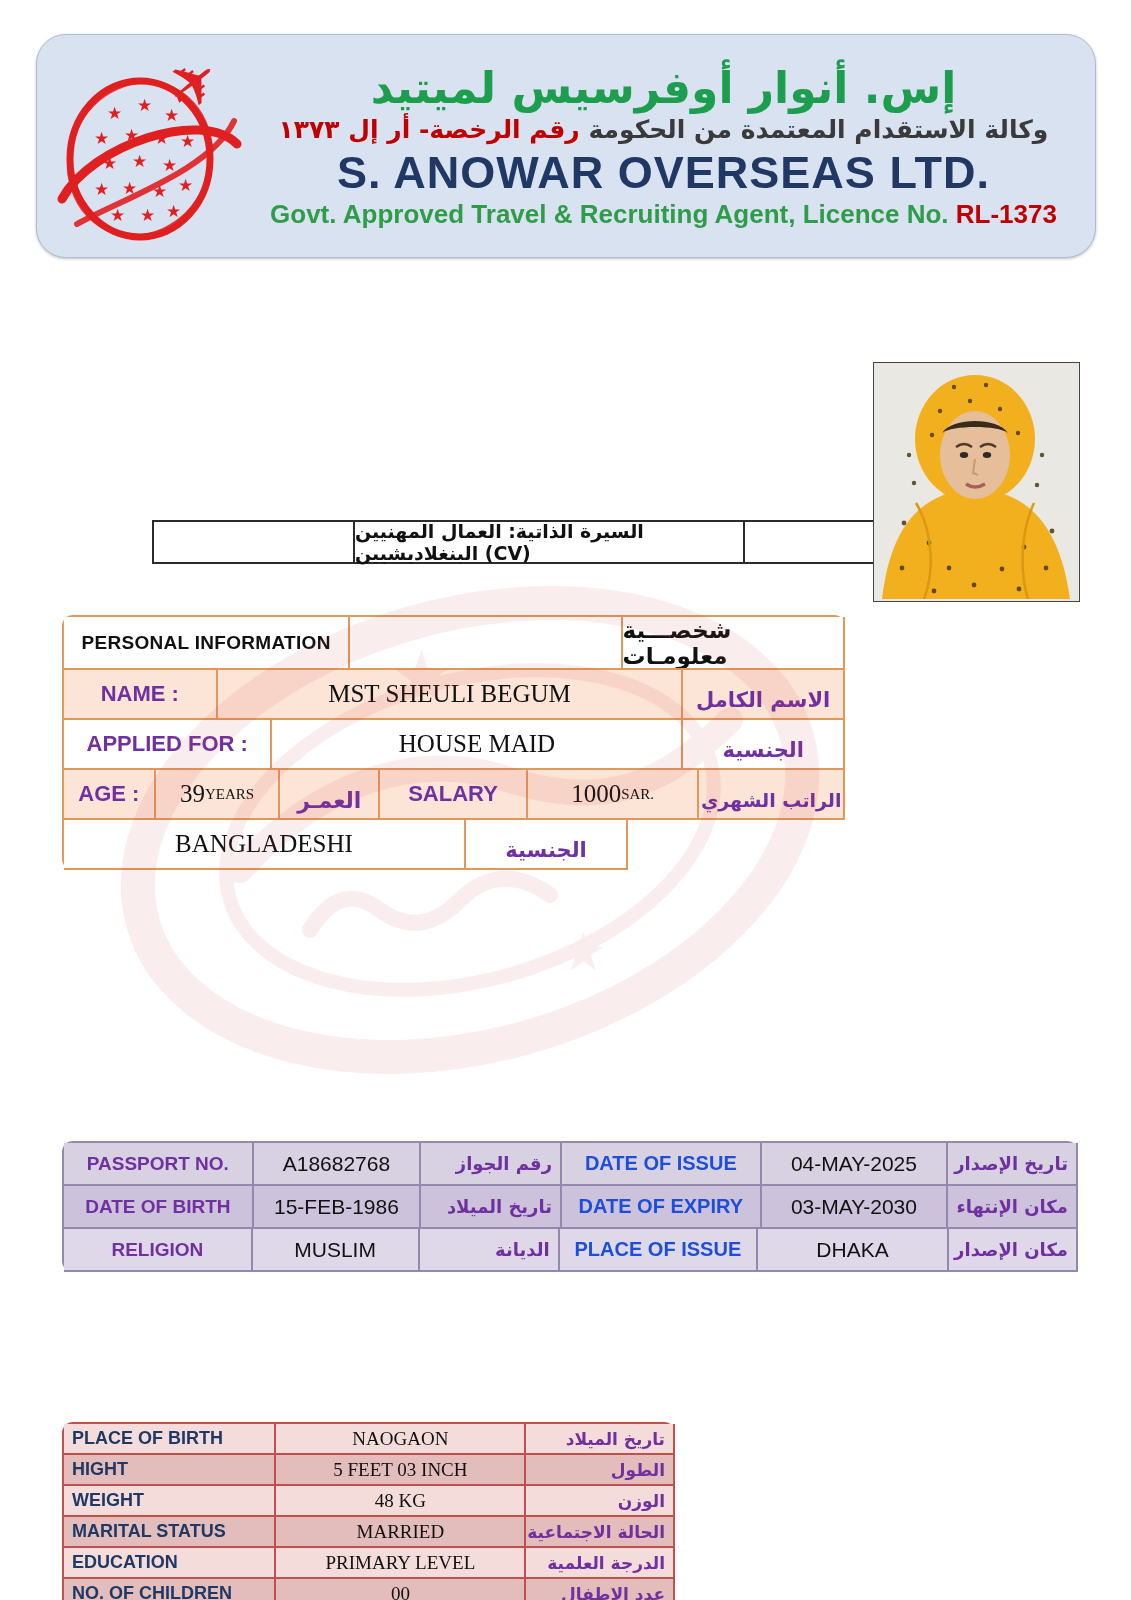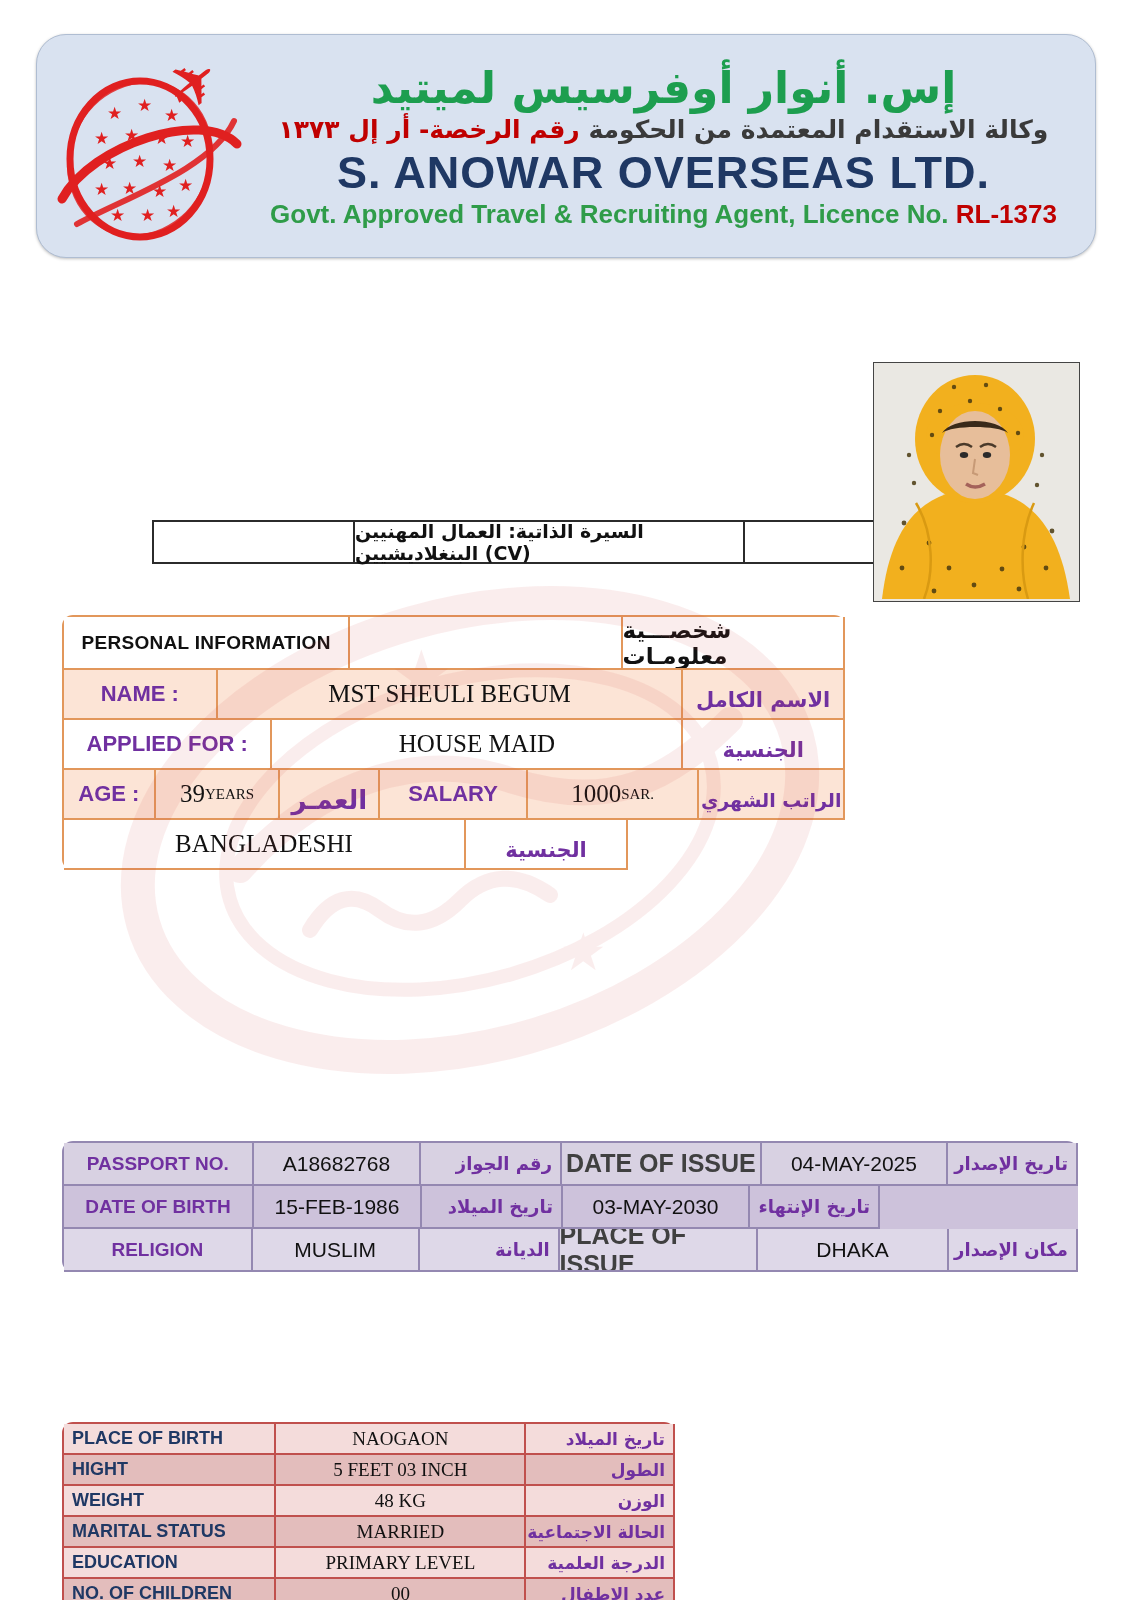--- a/index.html
+++ b/index.html
@@ -43,21 +43,21 @@
   .ar-dark{font-family:"DejaVu Sans",sans-serif;font-weight:700;color:#111;}
   .sec-title{font-size:19px;font-weight:700;color:#111;letter-spacing:.3px;}
 
   .photo{position:absolute;right:0;top:15px;width:205px;height:238px;border:1px solid #444;background:#EAE8E3;}
 
   
   .l-tbl{border-top:2px solid #9488B1;border-left:2px solid #9488B1;}
   .l-tbl .c{border-right:2px solid #9488B1;border-bottom:2px solid #9488B1;}
   .lav0{background:#D8D1E2;} .lav1{background:#CDC2DB;} .lav2{background:#DED8E8;}
   .plbl{font-size:19px;font-weight:700;color:#7030A0;}
-  .nlbl{font-size:25px;font-weight:700;color:#404040;}
+  .nlbl{font-size:20px;font-weight:700;color:#1d4ed8;}
   .pval{font-family:Liberation Sans, sans-serif;font-size:21px;color:#111;}
   .par{font-family:"DejaVu Sans",sans-serif;font-size:18px;font-weight:700;color:#7030A0;justify-content:flex-end;padding-right:8px;}
 
   
   .p-tbl{border-top:2px solid #C0504D;border-left:2px solid #C0504D;}
   .p-tbl .c{border-right:2px solid #C0504D;border-bottom:2px solid #C0504D;}
   .pk-l{background:#F4DCDB;} .pk-d{background:#E3BDBC;}
   .d-lbl{font-size:18px;font-weight:700;color:#1F3864;justify-content:flex-start;padding-left:8px;}
   .d-val{font-family:"Liberation Serif",serif;font-size:19px;color:#111;}
   .d-ar{font-family:"DejaVu Sans",sans-serif;font-size:17px;font-weight:700;color:#7030A0;justify-content:flex-end;padding-right:8px;}
@@ -151,21 +151,21 @@
     </div>
     <div class="trow bg-peach" style="height:50px">
       <div class="c" style="width:92px">
           <span class="lbl-p">AGE :</span>
         </div>
       <div class="c" style="width:125px">
           <span class="val-serif">39</span>
           <span class="val-unit">YEARS</span>
         </div>
       <div class="c" style="width:100px">
-          <span class="ar" style="font-size:26px">العمـر</span>
+          <span class="ar" style="font-size:22px">العمـر</span>
         </div>
       <div class="c" style="width:148px">
           <span class="lbl-p">SALARY</span>
         </div>
       <div class="c" style="width:172px">
           <span class="val-serif">1000</span>
           <span class="val-unit">SAR.</span>
         </div>
       <div class="c" style="width:146px">
           <span class="ar" style="font-size:19px">الراتب الشهري</span>
@@ -241,24 +241,27 @@
       <div class="c par" style="width:130px">تاريخ الإصدار</div>
     </div>
     <div class="trow lav1" style="height:43px">
       <div class="c" style="width:190px">
           <span class="plbl">DATE OF BIRTH</span>
         </div>
       <div class="c" style="width:168px">
           <span class="pval">15-FEB-1986</span>
         </div>
       <div class="c par" style="width:141px">تاريخ الميلاد</div>
+      <div class="c" style="width:200px">
+          <span class="nlbl">DATE OF EXPIRY</span>
+        </div>
       <div class="c" style="width:187px">
           <span class="pval">03-MAY-2030</span>
         </div>
-      <div class="c par" style="width:130px">تاريخ الإنتهاء</div>
+      <div class="c par" style="width:130px">مكان الإنتهاء</div>
     </div>
     <div class="trow lav2" style="height:43px">
       <div class="c" style="width:190px">
           <span class="plbl">RELIGION</span>
         </div>
       <div class="c" style="width:168px">
           <span class="pval">MUSLIM</span>
         </div>
       <div class="c par" style="width:141px">الديانة</div>
       <div class="c" style="width:200px">

